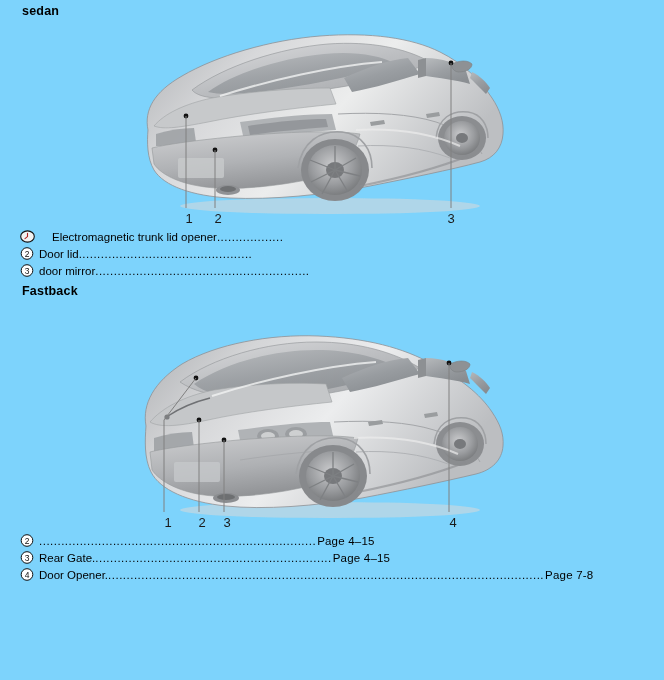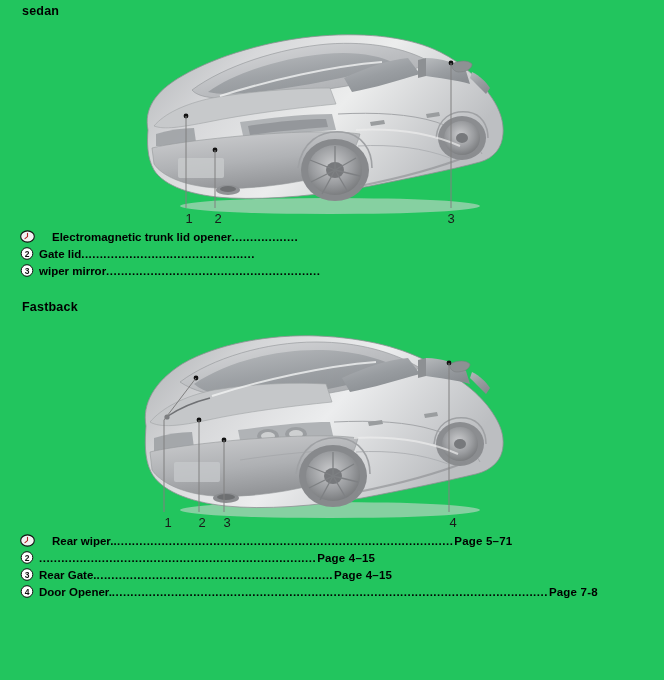--- a/index.html
+++ b/index.html
@@ -11,35 +11,35 @@
     width: 664px;
     height: 680px;
     position: relative;
     font-family: "Liberation Sans", sans-serif;
     color: #000000;
     overflow: hidden;
   }
   .page {
     position: absolute;
     inset: 0;
-    background: #22c55e;
+    background: #7dd3fc;
   }
 
   
   .section-heading {
     position: absolute;
     font-family: "Liberation Sans", sans-serif;
     font-weight: bold;
     font-size: 12.5px;
     letter-spacing: 0.2px;
     color: #000;
     white-space: nowrap;
   }
   #heading-sedan { left: 22px; top: 4px; }
-  #heading-fastback { left: 22px; top: 300px; }
+  #heading-fastback { left: 22px; top: 284px; }
 
   
   .illustration {
     position: absolute;
     overflow: hidden;
   }
   #illustration-sedan { left: 120px; top: 18px; width: 400px; height: 200px; }
   #illustration-fastback { left: 120px; top: 320px; width: 400px; height: 200px; }
   .illustration svg { display: block; width: 100%; height: 100%; }
 
@@ -64,21 +64,20 @@
   #caption-list-sedan { top: 228px; }
   #caption-list-fastback { top: 532px; }
 
   .caption-item {
     display: flex;
     align-items: baseline;
     font-size: 11.5px;
     line-height: 16px;
     white-space: nowrap;
     color: #000;
-    font-weight: bold;
   }
 
   .marker {
     flex: 0 0 auto;
     display: inline-block;
     width: 15px;
     height: 13px;
     position: relative;
     margin-right: 4px;
     top: 2px;
@@ -272,33 +271,33 @@
       <span class="spacer"></span>
     </div>
 
     <div class="caption-item">
       <span class="marker">
         <svg width="15" height="13" viewBox="0 0 15 13" xmlns="http://www.w3.org/2000/svg">
           <ellipse cx="7" cy="6.5" rx="5.8" ry="5.8" fill="#ffffff" stroke="#111" stroke-width="1"></ellipse>
           <text x="7" y="10" font-family="Liberation Sans, sans-serif" font-size="8.5" text-anchor="middle" fill="#111">2</text>
         </svg>
       </span>
-      <span class="caption-text">Gate lid</span>
+      <span class="caption-text">Door lid</span>
       <span class="leader">...............................................</span>
       <span class="spacer"></span>
     </div>
 
     <div class="caption-item">
       <span class="marker">
         <svg width="15" height="13" viewBox="0 0 15 13" xmlns="http://www.w3.org/2000/svg">
           <ellipse cx="7" cy="6.5" rx="5.8" ry="5.8" fill="#ffffff" stroke="#111" stroke-width="1"></ellipse>
           <text x="7" y="10" font-family="Liberation Sans, sans-serif" font-size="8.5" text-anchor="middle" fill="#111">3</text>
         </svg>
       </span>
-      <span class="caption-text">wiper mirror</span>
+      <span class="caption-text">door mirror</span>
       <span class="leader">..........................................................</span>
       <span class="spacer"></span>
     </div>
   </div>
 
   <div class="section-heading" id="heading-fastback">Fastback</div>
 
   <div class="illustration" id="illustration-fastback">
     <svg viewBox="0 0 400 200" xmlns="http://www.w3.org/2000/svg">
       <defs>
@@ -439,32 +438,20 @@
     </svg>
   </div>
 
   <div class="callout-number" style="left:161px; top:516px;">1</div>
   <div class="callout-number" style="left:195px; top:516px;">2</div>
   <div class="callout-number" style="left:220px; top:516px;">3</div>
   <div class="callout-number" style="left:446px; top:516px;">4</div>
 
   <div class="caption-list" id="caption-list-fastback">
 
-    <div class="caption-item first-item">
-      <span class="marker">
-        <svg width="15" height="13" viewBox="0 0 15 13" xmlns="http://www.w3.org/2000/svg">
-          <ellipse cx="7.5" cy="6.5" rx="6.8" ry="5.6" fill="#f2f2f2" stroke="#111" stroke-width="1.1"></ellipse>
-          <path d="M 7.5 3.3 L 7.5 6.6 L 5.0 8.6" fill="none" stroke="#b02020" stroke-width="1.1" stroke-linecap="round"></path>
-        </svg>
-      </span>
-      <span class="caption-text">Rear wiper.</span>
-      <span class="leader">............................................................................................</span>
-      <span class="page-ref">Page 5–71</span>
-      <span class="spacer"></span>
-    </div>
 
     <div class="caption-item">
       <span class="marker">
         <svg width="15" height="13" viewBox="0 0 15 13" xmlns="http://www.w3.org/2000/svg">
           <ellipse cx="7" cy="6.5" rx="5.8" ry="5.8" fill="#ffffff" stroke="#111" stroke-width="1"></ellipse>
           <text x="7" y="10" font-family="Liberation Sans, sans-serif" font-size="8.5" text-anchor="middle" fill="#111">2</text>
         </svg>
       </span>
       <span class="leader">...........................................................................</span>
       <span class="page-ref">Page 4–15</span>

